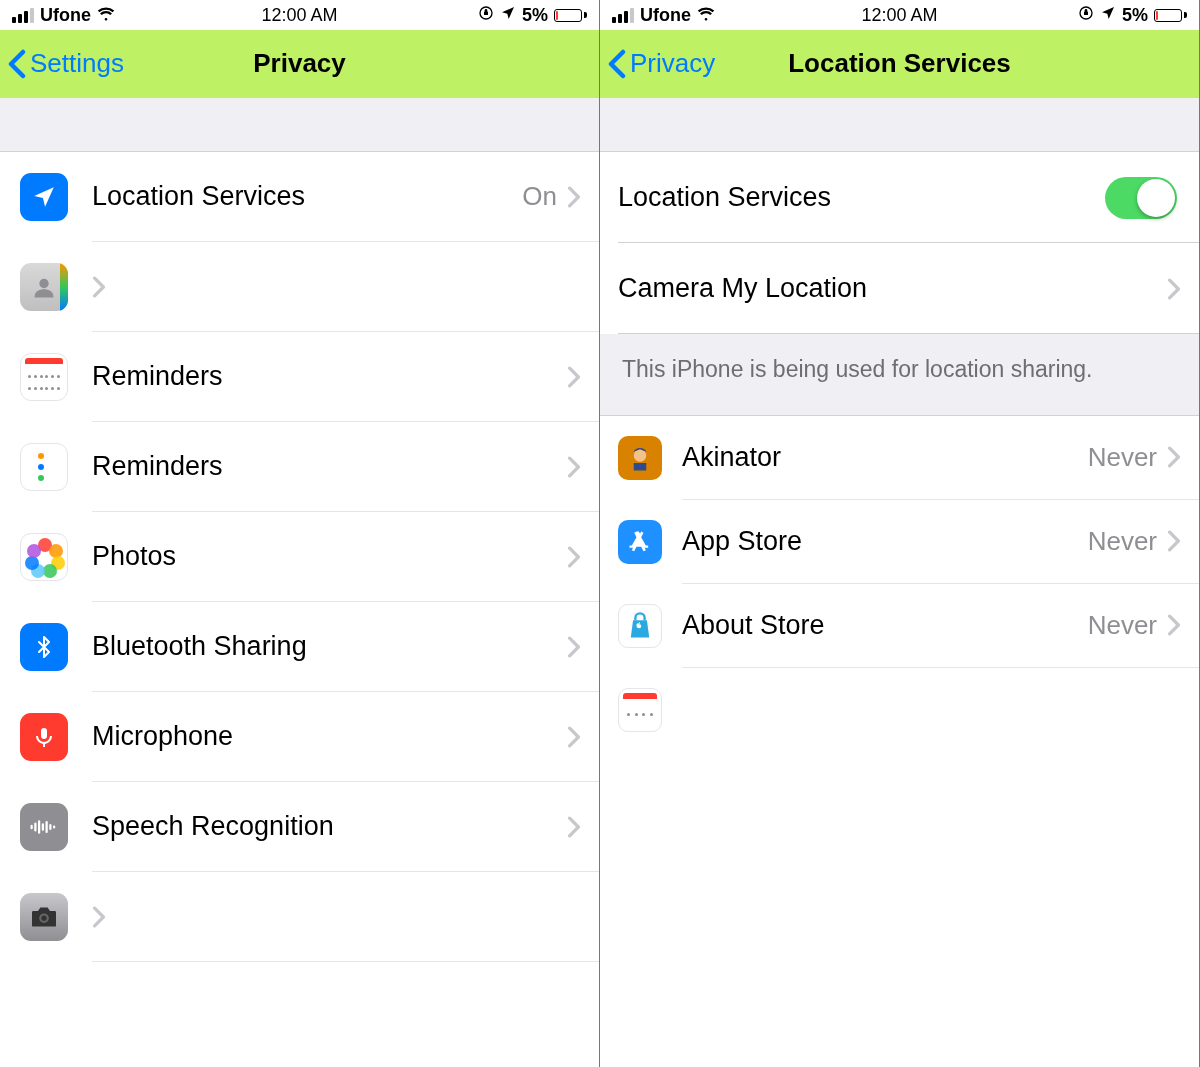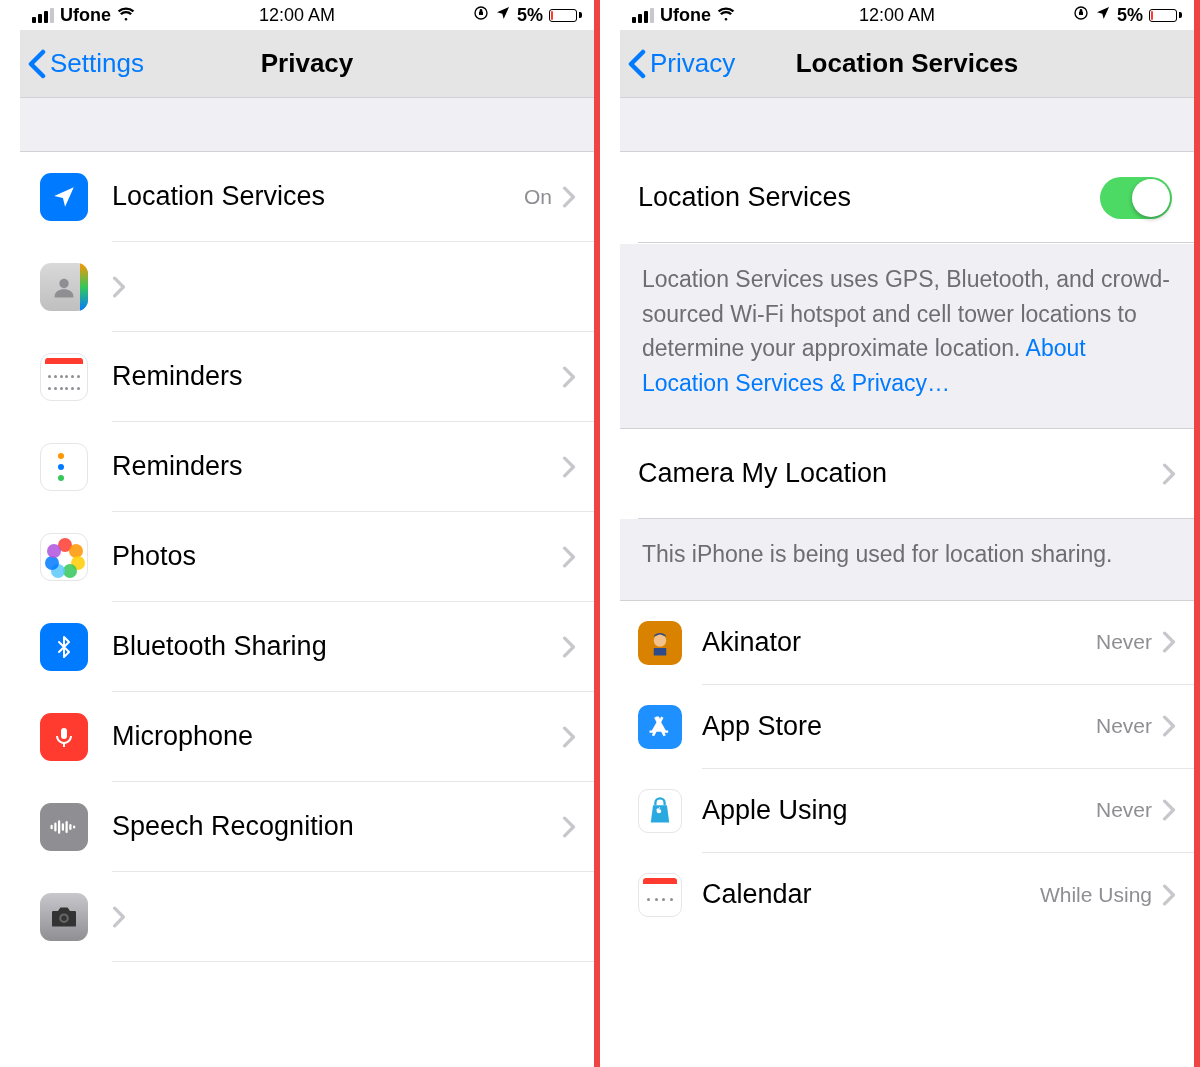--- a/index.html
+++ b/index.html
@@ -8,23 +8,22 @@
     background: #fff;
     width: 1200px;
     height: 1067px;
     overflow: hidden;
     display: flex;
   }
   .screen {
     width: 600px;
     height: 1067px;
     position: relative;
-    border-right: 6px solid #ef4444;
+    border-right: 1px solid #ef4444;
     background: #fff;
-    padding-left: 20px;
   }
   
   .status-bar {
     height: 30px;
     display: flex;
     align-items: center;
     justify-content: space-between;
     padding: 0 12px;
     font-size: 18px;
     font-weight: 600;
@@ -42,21 +41,21 @@
   .battery-body { width:28px; height:13px; border:1.5px solid #000; border-radius:3px; position:relative;}
   .battery-fill { position:absolute; left:1px; top:1px; bottom:1px; width:6%; background:#ff3b30; border-radius:1px;}
   .battery-tip { width:3px; height:6px; background:#000; border-radius:0 2px 2px 0;}
   
   .nav-header {
     height: 68px;
     display:flex;
     align-items:center;
     position:relative;
     border-bottom:1px solid #d1d1d6;
-    background:#e5e5e5;
+    background:#bef264;
   }
   .nav-back {
     display:flex;
     align-items:center;
     color:#007aff;
     font-size:26px;
     padding-left:8px;
     cursor:pointer;
   }
   .nav-back svg { width:18px; height:30px; margin-right:4px;}
@@ -87,21 +86,21 @@
   }
   .row:first-child .row-inner { border-top:none; }
   .app-icon {
     width:48px; height:48px; border-radius:11px;
     margin-right:24px;
     flex-shrink:0;
     display:flex; align-items:center; justify-content:center;
     font-size:26px;
   }
   .row-label { font-size:27px; color:#000; flex:1; }
-  .row-value { font-size:21px; color:#8e8e93; margin-right:10px;}
+  .row-value { font-size:26px; color:#8e8e93; margin-right:10px;}
   .chevron { color:#c7c7cc; }
   .chevron svg { width:14px; height:22px; display:block; }
   
   .ic-location { background:#007aff; color:#fff; }
   .ic-contacts { background:linear-gradient(#d9d9d9,#bfbfbf); position:relative; overflow:hidden;}
   .ic-contacts::after{content:"";position:absolute;right:0;top:0;bottom:0;width:8px;background:linear-gradient(#ff9500,#34c759,#007aff);}
   .ic-calendars { background:#fff; border:1px solid #e5e5ea; position:relative;}
   .ic-calendars::before{content:"";position:absolute;left:4px;right:4px;top:4px;height:6px;background:#ff3b30;border-radius:3px 3px 0 0;}
   .ic-calendars-dots{position:absolute;left:6px;right:6px;top:16px;bottom:6px;display:grid;grid-template-columns:repeat(6,1fr);}
   .ic-calendars-dots span{width:3px;height:3px;background:#8e8e93;border-radius:50%;margin:auto;}
@@ -435,23 +434,20 @@
 
   <div class="row noicon-row" style="min-height:92px">
     <div class="row-inner" style="border-bottom:1px solid #d1d1d6">
       <span class="row-label">Location Services</span>
       <div class="toggle">
         <div class="toggle-knob"></div>
       </div>
     </div>
   </div>
 
-  <div class="footer-text">
-    <span>Location Services uses GPS, Bluetooth, and crowd-sourced Wi-Fi hotspot and cell tower locations to determine your approximate location. </span><a href="#">About Location Services &amp; Privacy…</a>
-  </div>
 
   <div class="row noicon-row" style="min-height:86px">
     <div class="row-inner" style="border-bottom:1px solid #d1d1d6">
       <span class="row-label">Camera My Location</span>
       <span class="chevron">
           <svg viewBox="0 0 12 20" fill="none" stroke="#c7c7cc" stroke-width="3" stroke-linecap="round" stroke-linejoin="round">
             <polyline points="2,2 10,10 2,18"></polyline>
           </svg>
         </span>
     </div>
@@ -498,43 +494,34 @@
 
     <div class="row row-tall">
       <div class="app-icon app-icon-sm ic-applestore">
         <svg width="28" height="30" viewBox="0 0 24 26" fill="#29a9e0">
             <path d="M6 8h12l2 15H4L6 8z"></path>
             <path d="M8 8V6a4 4 0 118 0v2" fill="none" stroke="#29a9e0" stroke-width="2"></path>
             <path d="M13 13c0-1-1-2-2-1 0-1 1-1 1-2s-1 0-1 1c-1-1-2 0-2 1s0 3 2 3 2-1 2-2z" fill="#fff"></path>
           </svg>
       </div>
       <div class="row-inner">
-        <span class="row-label">Apple Using</span>
+        <span class="row-label">About Store</span>
         <span class="row-value">Never</span>
         <span class="chevron">
             <svg viewBox="0 0 12 20" fill="none" stroke="#c7c7cc" stroke-width="3" stroke-linecap="round" stroke-linejoin="round">
               <polyline points="2,2 10,10 2,18"></polyline>
             </svg>
           </span>
       </div>
     </div>
 
     <div class="row row-tall">
       <div class="app-icon app-icon-sm ic-calendar2">
         <div style="position:absolute;left:6px;right:6px;top:16px;bottom:6px;display:grid;grid-template-columns:repeat(4,1fr);">
             <span style="width:3px;height:3px;background:#8e8e93;border-radius:50%;margin:auto"></span>
             <span style="width:3px;height:3px;background:#8e8e93;border-radius:50%;margin:auto"></span>
             <span style="width:3px;height:3px;background:#8e8e93;border-radius:50%;margin:auto"></span>
             <span style="width:3px;height:3px;background:#8e8e93;border-radius:50%;margin:auto"></span>
           </div>
       </div>
-      <div class="row-inner" style="border-bottom:none">
-        <span class="row-label">Calendar</span>
-        <span class="row-value">While Using</span>
-        <span class="chevron">
-            <svg viewBox="0 0 12 20" fill="none" stroke="#c7c7cc" stroke-width="3" stroke-linecap="round" stroke-linejoin="round">
-              <polyline points="2,2 10,10 2,18"></polyline>
-            </svg>
-          </span>
-      </div>
     </div>
   </div>
 </div>
 
 </body></html>

